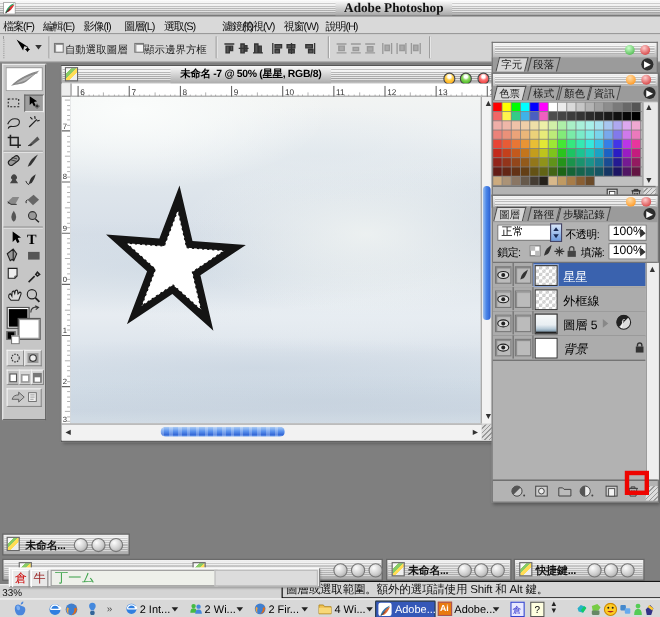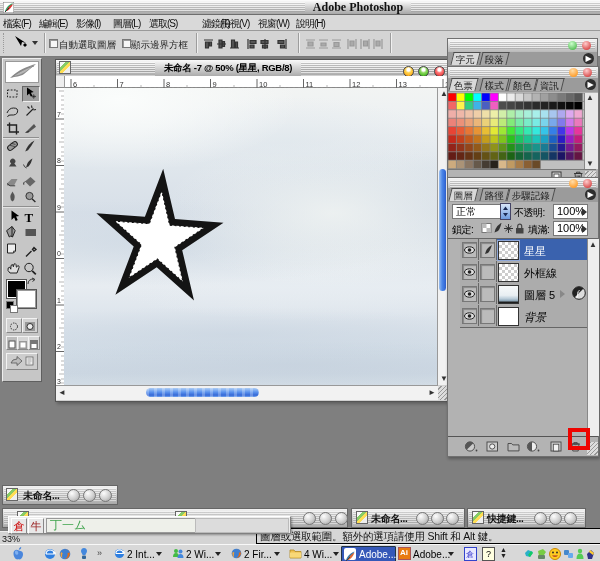--- a/index.html
+++ b/index.html
@@ -42,21 +42,21 @@
 #rcorner{position:absolute;left:0;top:16px;width:8px;height:11px;background:#eee;border-right:1px solid #999;border-bottom:1px solid #888;}
 #canvas{position:absolute;left:8px;top:28px;width:374px;height:297px;overflow:hidden;background:#eef1f2;}
 #vsb{position:absolute;right:1px;top:28px;width:9px;height:297px;background:#f2f2f2;border-left:1px solid #999;}
 #hsb{position:absolute;left:0;bottom:1px;right:10px;height:14px;background:#f2f2f2;border-top:1px solid #999;}
 .aquav{position:absolute;left:1px;width:7px;border-radius:4px;background:linear-gradient(90deg,#9cc0f0,#4b86e8 45%,#2c5fd0);}
 .aquah{position:absolute;top:2px;height:9px;border-radius:5px;background:repeating-linear-gradient(90deg,rgba(255,255,255,.25) 0 3px,rgba(255,255,255,0) 3px 8px),linear-gradient(180deg,#aecdf4,#5b93ee 45%,#3468d6 80%,#74a6f0);}
 .sbarrow{position:absolute;font-size:8px;color:#333;line-height:12px;}
 
 .pal{background:#b3b3b3;border:1px solid #707070;box-shadow:1px 2px 3px rgba(0,0,0,.3);}
 
-.lrow{position:absolute;left:12px;width:139px;height:22px;background:#acacac;border-bottom:1px solid #666;}
+.lrow{position:absolute;left:0;width:139px;height:22px;background:#acacac;border-bottom:1px solid #666;}
 .ecell{position:absolute;left:0;top:0;width:18px;height:21px;border-right:1px solid #666;}
 .ebox{position:absolute;left:2px;top:3px;width:13px;height:14px;background:#bbb;border:1px solid #777;box-shadow:inset 1px 1px 1px #888;}
 .lthumb{position:absolute;left:38px;top:2px;width:19px;height:17px;border:1px solid #333;background:#fff;}
 .checker{background-image:linear-gradient(45deg,#ccc 25%,transparent 25%,transparent 75%,#ccc 75%),linear-gradient(45deg,#ccc 25%,transparent 25%,transparent 75%,#ccc 75%);background-size:6px 6px;background-position:0 0,3px 3px;background-color:#fff;}
 .lname{position:absolute;left:64px;top:5px;font-size:11px;color:#000;}
 
 .minwin{position:absolute;height:18px;background:linear-gradient(180deg,#f2f2f2,#a9a9a9);border:1px solid #666;text-align:center;}
 .minwin .stripes{position:absolute;left:1px;right:1px;top:2px;height:13px;background:repeating-linear-gradient(180deg,rgba(255,255,255,.45) 0 1px,rgba(120,120,120,.22) 1px 2px);}
 .minwin .t{position:absolute;top:3px;font-size:10px;font-weight:bold;color:#111;letter-spacing:-0.3px;}
 .mcirc{position:absolute;top:3px;width:11px;height:11px;border-radius:50%;background:radial-gradient(circle at 35% 30%,#fdfdfd,#cfcfcf 55%,#9a9a9a);border:1px solid #777;}

